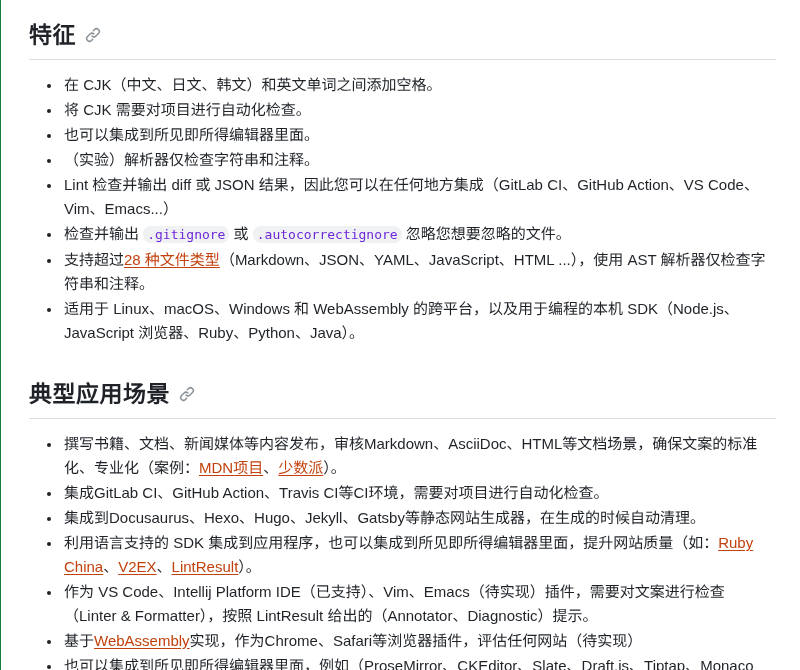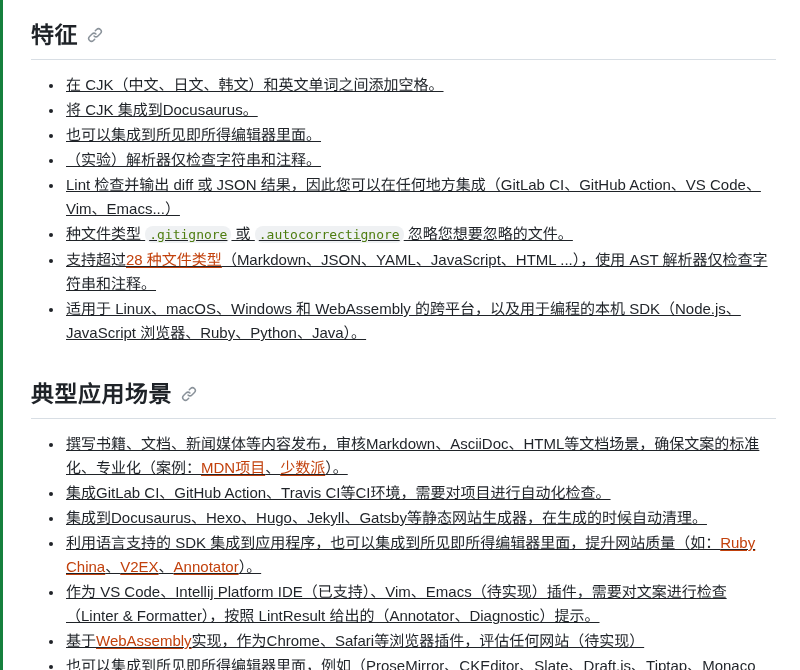--- a/index.html
+++ b/index.html
@@ -6,21 +6,21 @@
   html, body { margin: 0; padding: 0; background: #ffffff; }
   body {
     font-family: "Liberation Sans", "DejaVu Sans", sans-serif;
     color: #1f2328;
     -webkit-font-smoothing: antialiased;
   }
   .page {
     width: 800px;
     height: 670px;
     background: #ffffff;
-    border-left: 3px solid #15803d;
+    border-left: 1px solid #15803d;
     padding: 6px 24px 0 28px;
     overflow: hidden;
   }
   .section-heading {
     display: flex;
     align-items: center;
     gap: 9px;
     margin: 0;
     padding: 10px 0 9px 0;
     font-size: 23px;
@@ -38,41 +38,40 @@
     align-items: center;
     color: #8a929a;
     cursor: pointer;
     margin-top: 3px;
   }
   .anchor-icon svg { display: block; }
   ul.doc-list {
     margin: 13px 0 20px 0;
     padding: 0 0 0 33px;
     list-style: disc outside;
-    text-decoration: underline;
   }
   ul.doc-list li {
     font-size: 15px;
     line-height: 24px;
     margin: 1px 0;
     padding-left: 2px;
     color: #1f2328;
   }
   ul.doc-list li::marker { color: #1f2328; font-size: 13px; }
   a.inline-link {
     color: #c2410c;
     text-decoration: underline;
     text-underline-offset: 2px;
     cursor: pointer;
   }
   code.inline-code {
     font-family: "DejaVu Sans Mono", "Liberation Mono", monospace;
     font-size: 13px;
     background: #eff1f3;
-    color: #4d7c0f;
+    color: #6d28d9;
     padding: 1px 4px;
     border-radius: 8px;
     white-space: nowrap;
   }
   .section-2 .section-heading { margin-top: 14px; }
 </style>
 </head>
 <body>
 
 <div class="page">
@@ -82,44 +81,44 @@
       <span>特征</span>
       <span class="anchor-icon">
         <svg width="16" height="16" viewBox="0 0 16 16" fill="currentColor" aria-hidden="true">
           <path d="M7.775 3.275a.75.75 0 0 0 1.06 1.06l1.25-1.25a2 2 0 1 1 2.83 2.83l-2.5 2.5a2 2 0 0 1-2.83 0 .75.75 0 0 0-1.06 1.06 3.5 3.5 0 0 0 4.95 0l2.5-2.5a3.5 3.5 0 0 0-4.95-4.95l-1.25 1.25zm-4.69 9.64a2 2 0 0 1 0-2.83l2.5-2.5a2 2 0 0 1 2.83 0 .75.75 0 0 0 1.06-1.06 3.5 3.5 0 0 0-4.95 0l-2.5 2.5a3.5 3.5 0 0 0 4.95 4.95l1.25-1.25a.75.75 0 0 0-1.06-1.06l-1.25 1.25a2 2 0 0 1-2.83 0z"></path>
         </svg>
       </span>
     </h2>
     <hr class="heading-rule">
     <ul class="doc-list">
         <li><span>在 CJK（中文、日文、韩文）和英文单词之间添加空格。</span></li>
-        <li><span>将 CJK 集成到Docusaurus。</span></li>
+        <li><span>将 CJK 需要对项目进行自动化检查。</span></li>
         <li><span>也可以集成到所见即所得编辑器里面。</span></li>
         <li><span>（实验）解析器仅检查字符串和注释。</span></li>
         <li><span>Lint 检查并输出 diff 或 JSON 结果，因此您可以在任何地方集成（GitLab CI、GitHub Action、VS Code、Vim、Emacs...）</span></li>
-        <li><span>种文件类型 </span><code class="inline-code">.gitignore</code><span> 或 </span><code class="inline-code">.autocorrectignore</code><span> 忽略您想要忽略的文件。</span></li>
+        <li><span>检查并输出 </span><code class="inline-code">.gitignore</code><span> 或 </span><code class="inline-code">.autocorrectignore</code><span> 忽略您想要忽略的文件。</span></li>
         <li><span>支持超过</span><a class="inline-link" href="#">28 种文件类型</a><span>（Markdown、JSON、YAML、JavaScript、HTML ...），使用 AST 解析器仅检查字符串和注释。</span></li>
         <li><span>适用于 Linux、macOS、Windows 和 WebAssembly 的跨平台，以及用于编程的本机 SDK（Node.js、JavaScript 浏览器、Ruby、Python、Java）。</span></li>
       </ul>
   </section>
 
   <section class="section-2">
     <h2 class="section-heading">
       <span>典型应用场景</span>
       <span class="anchor-icon">
         <svg width="16" height="16" viewBox="0 0 16 16" fill="currentColor" aria-hidden="true">
           <path d="M7.775 3.275a.75.75 0 0 0 1.06 1.06l1.25-1.25a2 2 0 1 1 2.83 2.83l-2.5 2.5a2 2 0 0 1-2.83 0 .75.75 0 0 0-1.06 1.06 3.5 3.5 0 0 0 4.95 0l2.5-2.5a3.5 3.5 0 0 0-4.95-4.95l-1.25 1.25zm-4.69 9.64a2 2 0 0 1 0-2.83l2.5-2.5a2 2 0 0 1 2.83 0 .75.75 0 0 0 1.06-1.06 3.5 3.5 0 0 0-4.95 0l-2.5 2.5a3.5 3.5 0 0 0 4.95 4.95l1.25-1.25a.75.75 0 0 0-1.06-1.06l-1.25 1.25a2 2 0 0 1-2.83 0z"></path>
         </svg>
       </span>
     </h2>
     <hr class="heading-rule">
     <ul class="doc-list">
         <li><span>撰写书籍、文档、新闻媒体等内容发布，审核Markdown、AsciiDoc、HTML等文档场景，确保文案的标准化、专业化（案例：</span><a class="inline-link" href="#">MDN项目</a><span>、</span><a class="inline-link" href="#">少数派</a><span>）。</span></li>
         <li><span>集成GitLab CI、GitHub Action、Travis CI等CI环境，需要对项目进行自动化检查。</span></li>
         <li><span>集成到Docusaurus、Hexo、Hugo、Jekyll、Gatsby等静态网站生成器，在生成的时候自动清理。</span></li>
-        <li><span>利用语言支持的 SDK 集成到应用程序，也可以集成到所见即所得编辑器里面，提升网站质量（如：</span><a class="inline-link" href="#">Ruby China</a><span>、</span><a class="inline-link" href="#">V2EX</a><span>、</span><a class="inline-link" href="#">Annotator</a><span>）。</span></li>
+        <li><span>利用语言支持的 SDK 集成到应用程序，也可以集成到所见即所得编辑器里面，提升网站质量（如：</span><a class="inline-link" href="#">Ruby China</a><span>、</span><a class="inline-link" href="#">V2EX</a><span>、</span><a class="inline-link" href="#">LintResult</a><span>）。</span></li>
         <li><span>作为 VS Code、Intellij Platform IDE（已支持）、Vim、Emacs（待实现）插件，需要对文案进行检查（Linter &amp; Formatter），按照 LintResult 给出的（Annotator、Diagnostic）提示。</span></li>
         <li><span>基于</span><a class="inline-link" href="#">WebAssembly</a><span>实现，作为Chrome、Safari等浏览器插件，评估任何网站（待实现）</span></li>
         <li><span>也可以集成到所见即所得编辑器里面，例如（ProseMirror、CKEditor、Slate、Draft.js、Tiptap、Monaco Editor、CodeMirror 等）。</span></li>
       </ul>
   </section>
 
 </div>
 
 </body></html>

